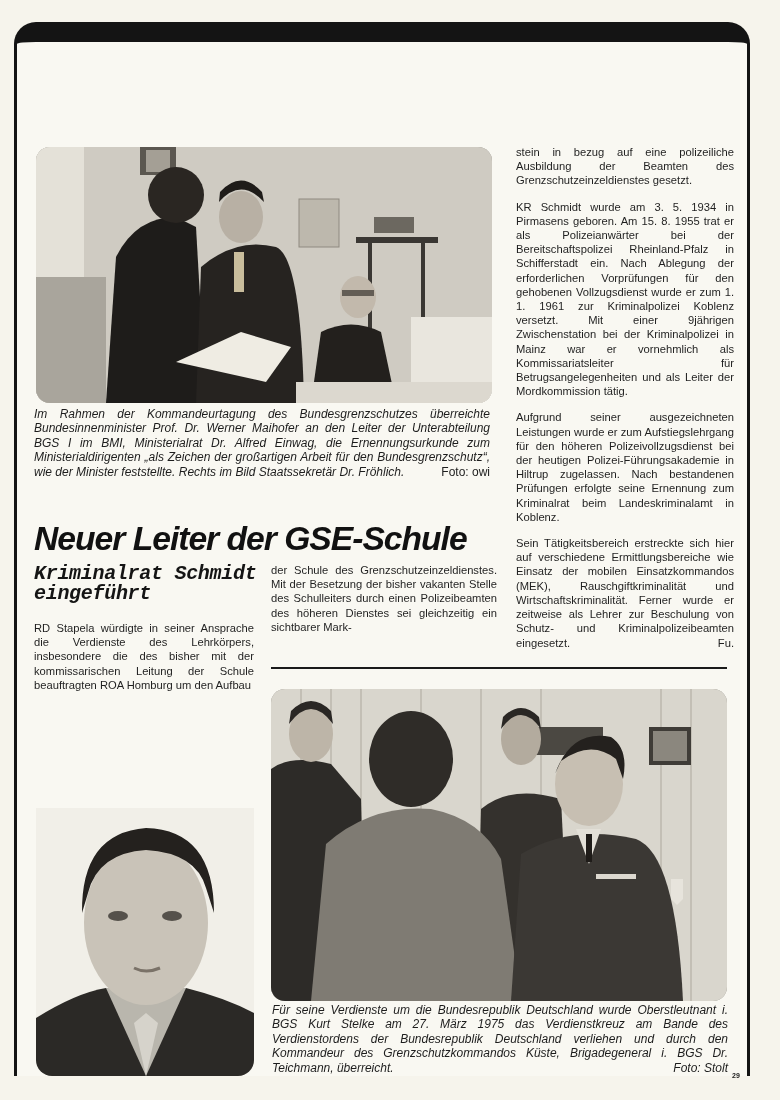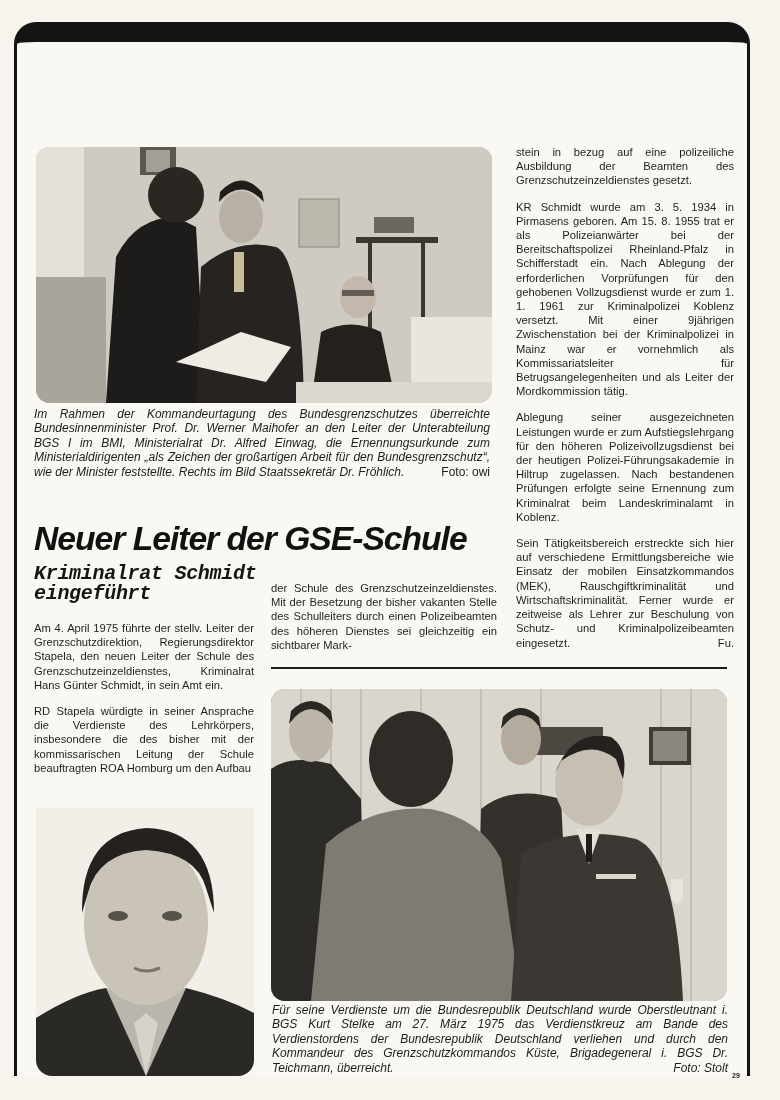--- a/index.html
+++ b/index.html
@@ -88,33 +88,32 @@
   </svg>
 </div>
 <div class="caption" style="left:34px; top:407px; width:456px;">
   <span>Im Rahmen der Kommandeurtagung des Bundesgrenzschutzes überreichte Bundesinnenminister Prof. Dr. Werner Maihofer an den Leiter der Unterabteilung BGS I im BMI, Ministerialrat Dr. Alfred Einwag, die Ernennungsurkunde zum Ministerialdirigenten „als Zeichen der großartigen Arbeit für den Bundesgrenzschutz“, wie der Minister feststellte. Rechts im Bild Staatssekretär Dr. Fröhlich.</span>
   <span class="credit">Foto: owi</span>
 </div>
 
 <div class="col" style="left:508px; top:145px; width:218px;margin-left:8px;">
   <p>stein in bezug auf eine polizeiliche Ausbildung der Beamten des Grenzschutzeinzeldienstes gesetzt.</p>
   <p>KR Schmidt wurde am 3. 5. 1934 in Pirmasens geboren. Am 15. 8. 1955 trat er als Polizeianwärter bei der Bereitschaftspolizei Rheinland-Pfalz in Schifferstadt ein. Nach Ablegung der erforderlichen Vorprüfungen für den gehobenen Vollzugsdienst wurde er zum 1. 1. 1961 zur Kriminalpolizei Koblenz versetzt. Mit einer 9jährigen Zwischenstation bei der Kriminalpolizei in Mainz war er vornehmlich als Kommissariatsleiter für Betrugsangelegenheiten und als Leiter der Mordkommission tätig.</p>
-  <p>Ablegung seiner ausgezeichneten Leistungen wurde er zum Aufstiegslehrgang für den höheren Polizeivollzugsdienst bei der heutigen Polizei-Führungsakademie in Hiltrup zugelassen. Nach bestandenen Prüfungen erfolgte seine Ernennung zum Kriminalrat beim Landeskriminalamt in Koblenz.</p>
+  <p>Aufgrund seiner ausgezeichneten Leistungen wurde er zum Aufstiegslehrgang für den höheren Polizeivollzugsdienst bei der heutigen Polizei-Führungsakademie in Hiltrup zugelassen. Nach bestandenen Prüfungen erfolgte seine Ernennung zum Kriminalrat beim Landeskriminalamt in Koblenz.</p>
   <p style="margin-bottom:0;"><span>Sein Tätigkeitsbereich erstreckte sich hier auf verschiedene Ermittlungsbereiche wie Einsatz der mobilen Einsatzkommandos (MEK), Rauschgiftkriminalität und Wirtschaftskriminalität. Ferner wurde er zeitweise als Lehrer zur Beschulung von Schutz- und Kriminalpolizeibeamten eingesetzt.</span><span class="sign">Fu.</span></p>
 </div>
 
 <div class="headline">Neuer Leiter der GSE-Schule</div>
 <div class="subhead">Kriminalrat Schmidt eingeführt</div>
 
 <div class="col" style="left:34px; top:621px; width:220px;">
-  <p>Am 4. April 1975 führte der stellv. Leiter der Grenzschutzdirektion, Regierungsdirektor Stapela, den neuen Leiter der Schule des Grenzschutzeinzeldienstes, Kriminalrat Hans Günter Schmidt, in sein Amt ein.</p>
   <p>RD Stapela würdigte in seiner Ansprache die Verdienste des Lehrkörpers, insbesondere die des bisher mit der kommissarischen Leitung der Schule beauftragten ROA Homburg um den Aufbau</p>
 </div>
 
-<div class="col" style="left:271px; top:563px; width:226px;margin-top:18px;">
+<div class="col" style="left:271px; top:563px; width:226px;">
   <p>der Schule des Grenzschutzeinzeldienstes. Mit der Besetzung der bisher vakanten Stelle des Schulleiters durch einen Polizeibeamten des höheren Dienstes sei gleichzeitig ein sichtbarer Mark-</p>
 </div>
 
 <div class="rule"></div>
 
 <div class="photo" style="left:36px; top:808px; width:218px; height:268px; background:#eeece4; border-radius:0 0 16px 16px;">
   <svg viewBox="0 0 218 268" preserveAspectRatio="none">
     <rect width="218" height="268" fill="#f1efe8"></rect>
     <path d="M0 268 L0 210 Q40 185 70 180 L150 180 Q190 190 218 205 L218 268 Z" fill="#2b2926"></path>
     <path d="M70 180 L110 268 L150 180 Z" fill="#b9b6ad"></path>

